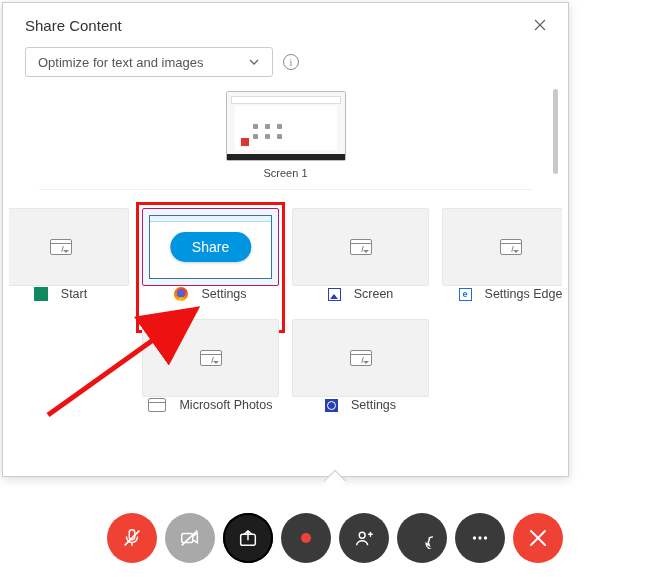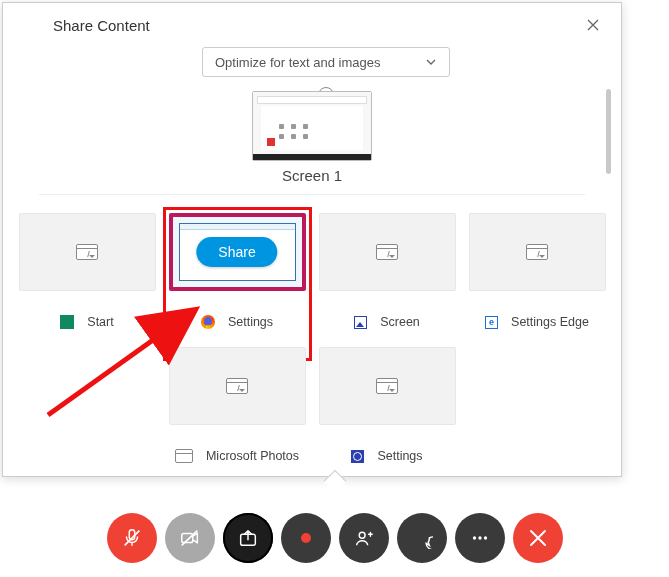--- a/index.html
+++ b/index.html
@@ -8,48 +8,46 @@
     font-family: "Segoe UI", Arial, sans-serif;
     background: #fff;
     width: 669px;
     height: 577px;
     overflow: hidden;
     position: relative;
     color: #333;
   }
   .dialog {
     border: 1px solid #ccc;
-    width: 620px;
+    width: 567px;
     height: 475px;
     margin: 2px 2px 0 2px;
     position: relative;
     background: #fff;
     box-shadow: 0 2px 10px rgba(0,0,0,0.15);
-    padding-left: 28px;
   }
   .dialog-header {
     display: flex;
     align-items: center;
     justify-content: space-between;
     padding: 10px 16px 6px 22px;
     font-size: 15px;
     color: #333;
   }
   .close-btn {
     width: 24px; height: 24px;
     display: flex; align-items: center; justify-content: center;
     cursor: pointer;
     color: #666;
   }
   .toolbar-row {
     display: flex;
     align-items: center;
     gap: 10px;
     padding: 4px 22px 8px 22px;
-    flex-direction: column;
   }
   .dropdown {
     border: 1px solid #ccc;
     border-radius: 3px;
     height: 30px;
     width: 248px;
     display: flex;
     align-items: center;
     justify-content: space-between;
     padding: 0 12px;
@@ -100,40 +98,40 @@
     background:#fff;
   }
   .screen-thumb-inner .dot { position:absolute; width:5px; height:5px; background:#999; border-radius:1px; }
   .screen-thumb-inner .d1{top:18px;left:18px;} .screen-thumb-inner .d2{top:18px;left:30px;}
   .screen-thumb-inner .d3{top:18px;left:42px;} .screen-thumb-inner .d4{top:28px;left:18px;}
   .screen-thumb-inner .d5{top:28px;left:30px;} .screen-thumb-inner .d6{top:28px;left:42px;}
   .screen-thumb-inner .redsq{position:absolute;bottom:4px;left:6px;width:8px;height:8px;background:#d33; }
   .screen-thumb-taskbar {
     position:absolute; bottom:0; left:0; right:0; height:6px; background:#222;
   }
-  .screen-label { font-size: 15px; color:#444; margin-top:6px; }
+  .screen-label { font-size: 11px; color:#444; margin-top:6px; }
   .app-grid {
     display: grid;
     grid-template-columns: repeat(4, 137px);
     gap: 18px 13px;
     justify-content: center;
   }
   .app-item { display:flex; flex-direction:column; align-items:center; }
   .app-tile {
     width: 137px; height: 78px;
     background: #f2f2f2;
     border: 1px solid #e7e7e7;
     border-radius: 2px;
     display:flex; align-items:center; justify-content:center;
     position: relative;
     cursor: pointer;
   }
   .app-label-row {
     display:flex; align-items:center; gap:13px;
-    margin-top: 24px;
+    margin-top: 1px;
     font-size: 12.5px; color:#444;
   }
   .window-glyph {
     width: 22px; height: 16px;
     border: 1.3px solid #888; border-radius: 2px;
     position: relative; background:#fff;
   }
   .window-glyph::before {
     content:""; position:absolute; top:3px; left:0; right:0; height:1px; background:#888;
   }
@@ -142,21 +140,21 @@
     border-left:1px solid #888;
     transform: skewX(-15deg);
   }
   .window-glyph .arrowhead{
     position:absolute; bottom:1px; right:2px; width:0;height:0;
     border-left:3px solid transparent; border-right:3px solid transparent; border-top:3px solid #888;
   }
   
   .app-item.selected .app-tile {
     background: #eef7fb;
-    border: 4px solid #be185d;
+    border: 1px solid #be185d;
   }
   .selection-ring {
     position: absolute;
     top: -6px; left: -6px; right: -6px; bottom: -32px;
     border: 3px solid #e11;
     pointer-events: none;
   }
   .ff-preview {
     position:absolute; top:6px; left:6px; right:6px; bottom:6px;
     background:#fff; border:1px solid #3a71a8;

